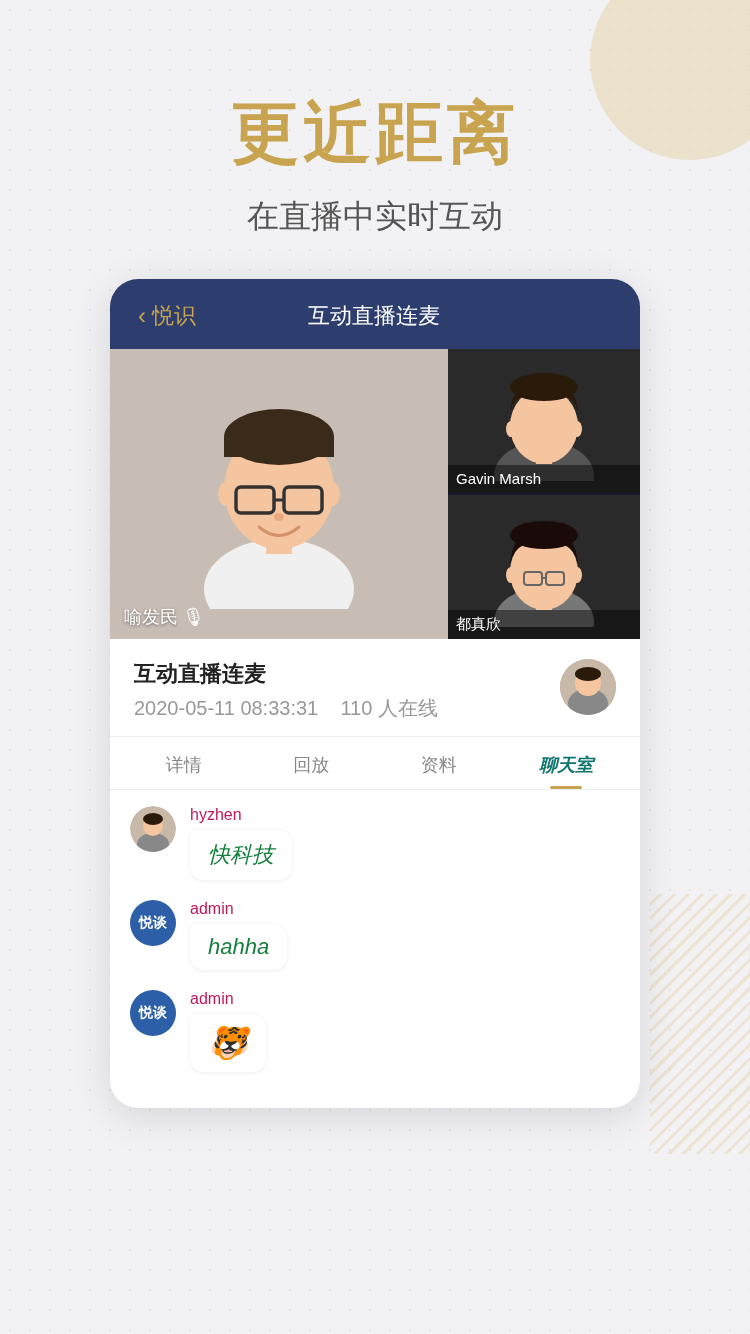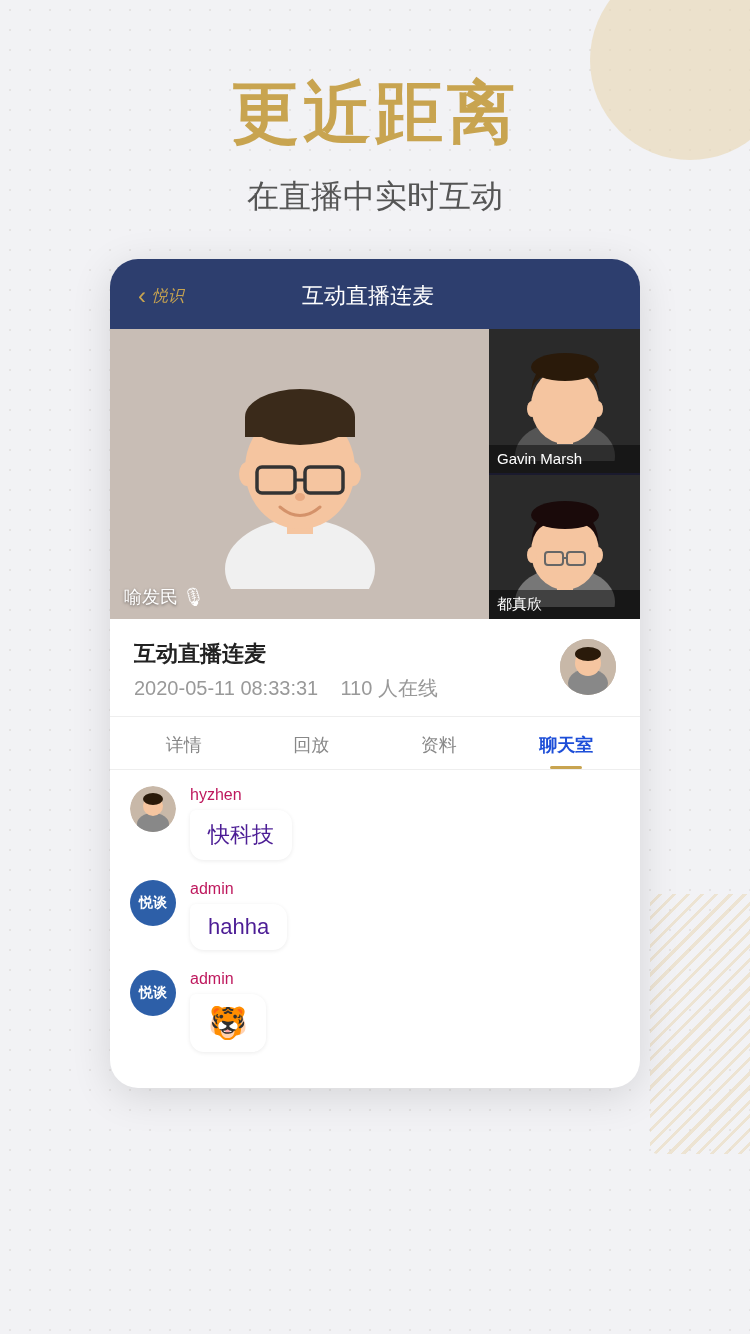--- a/index.html
+++ b/index.html
@@ -38,21 +38,21 @@
         transparent 3px,
         transparent 10px
       );
       opacity: 0.5;
       border-radius: 8px;
     }
 
     
     .header-section {
       text-align: center;
-      padding-top: 68px;
+      padding-top: 88px;
       padding-bottom: 40px;
       position: relative;
       z-index: 1;
     }
 
     .main-title {
       font-size: 68px;
       font-weight: 700;
       color: #c8a450;
       letter-spacing: 4px;
@@ -92,22 +92,21 @@
       font-size: 22px;
       cursor: pointer;
     }
 
     .back-chevron {
       font-size: 24px;
       margin-right: 6px;
     }
 
     .back-text {
-      font-size: 16px;
-      font-style: italic;
+      font-size: 22px;
     }
 
     .app-header-title {
       flex: 1;
       text-align: center;
       color: #fff;
       font-size: 22px;
       font-weight: 500;
       padding-right: 60px;
     }
@@ -149,21 +148,21 @@
       font-size: 18px;
       text-shadow: 0 1px 3px rgba(0,0,0,0.5);
     }
 
     .mic-icon {
       color: #fff;
       font-size: 18px;
     }
 
     .video-side {
-      width: 151px;
+      width: 192px;
       display: flex;
       flex-direction: column;
       gap: 2px;
     }
 
     .video-side-item {
       flex: 1;
       background: #2a2a2a;
       position: relative;
       overflow: hidden;
@@ -240,22 +239,23 @@
       flex: 1;
       text-align: center;
       padding: 16px 0 12px;
       font-size: 18px;
       color: #888;
       cursor: pointer;
       position: relative;
     }
 
     .tab-item.active {
-      color: #1d4ed8;
+      color: #0f766e;
       font-weight: 600;
+      font-style: italic;
     }
 
     .tab-item.active::after {
       content: '';
       position: absolute;
       bottom: 0;
       left: 50%;
       transform: translateX(-50%);
       width: 32px;
       height: 3px;
@@ -300,23 +300,24 @@
       font-size: 16px;
       color: #be185d;
       margin-bottom: 6px;
     }
 
     .chat-bubble {
       background: #fff;
       border-radius: 6px 14px 14px 14px;
       padding: 10px 18px;
       font-size: 22px;
-      color: #4c1d95;
+      color: #15803d;
       display: inline-block;
       box-shadow: 0 1px 4px rgba(0,0,0,0.08);
+      font-style: italic;
     }
 
     .chat-emoji {
       font-size: 32px;
     }
 
     
     .dot-bg {
       position: absolute;
       top: 0; left: 0; right: 0; bottom: 0;

